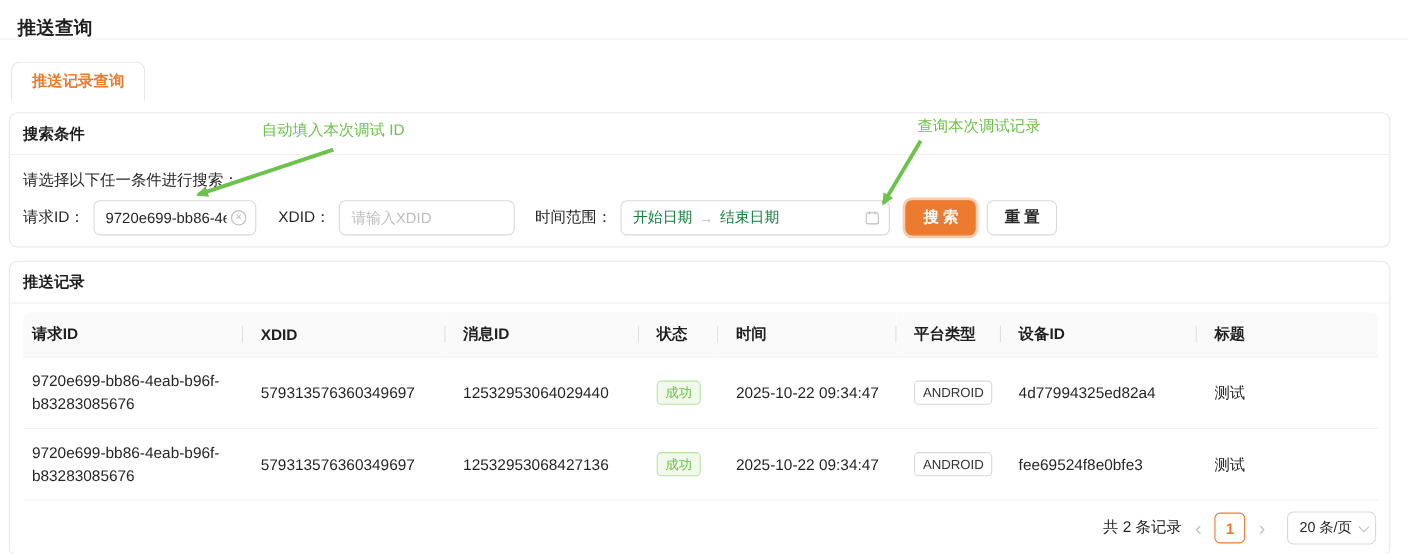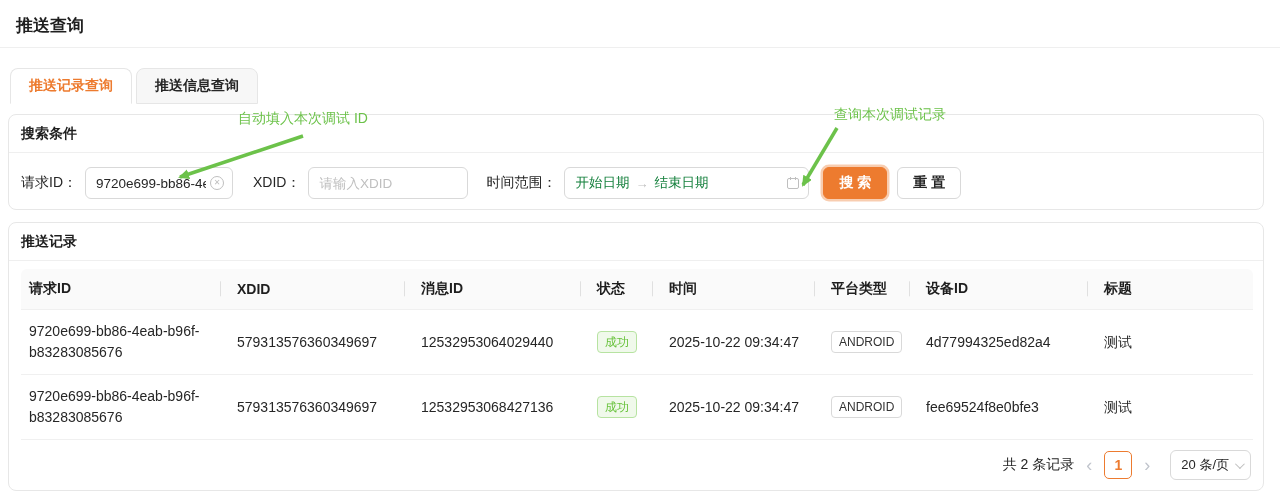--- a/index.html
+++ b/index.html
@@ -12,21 +12,21 @@
   body{
     position:relative;
     background:#fff;
     font-family:"Liberation Sans","DejaVu Sans",sans-serif;
     font-size:14px;
     color:#262626;
     overflow:hidden;
   }
   
   .page-header{
-    height:48px;
+    height:36px;
     padding:13px 16px;
     border-bottom:1px solid #efefef;
   }
   .page-title{font-size:17px;font-weight:700;color:#1f1f1f;line-height:26px;}
   
   .tabs{display:flex;margin:20px 16px 0 10px;}
   .tab{
     height:36px;
     padding:0 18px;
     display:flex;align-items:center;
@@ -242,30 +242,28 @@
 <div class="annotation ann-2">查询本次调试记录</div>
 
 <div class="page-header">
   <div class="page-title">推送查询</div>
 </div>
 
 <div class="tabs">
   <div class="tab active">
     <span>推送记录查询</span>
   </div>
-  <div class="tab">
-    <span>推送信息查询</span>
-  </div>
 </div>
 
 <div class="card">
   <div class="card-header">
     <div class="card-title">搜索条件</div>
   </div>
   <div class="card-body">
+    <div class="hint">请选择以下任一条件进行搜索：</div>
     <div class="form-row">
       <span class="form-label">请求ID：</span>
       <div class="input-box request-id-box">
         <span class="request-id-value">9720e699-bb86-4eab-b</span>
         <span class="clear-icon">✕</span>
       </div>
       <span class="form-label">XDID：</span>
       <input class="xdid-input" placeholder="请输入XDID" style="">
       <span class="form-label">时间范围：</span>
       <div class="input-box range-picker">

